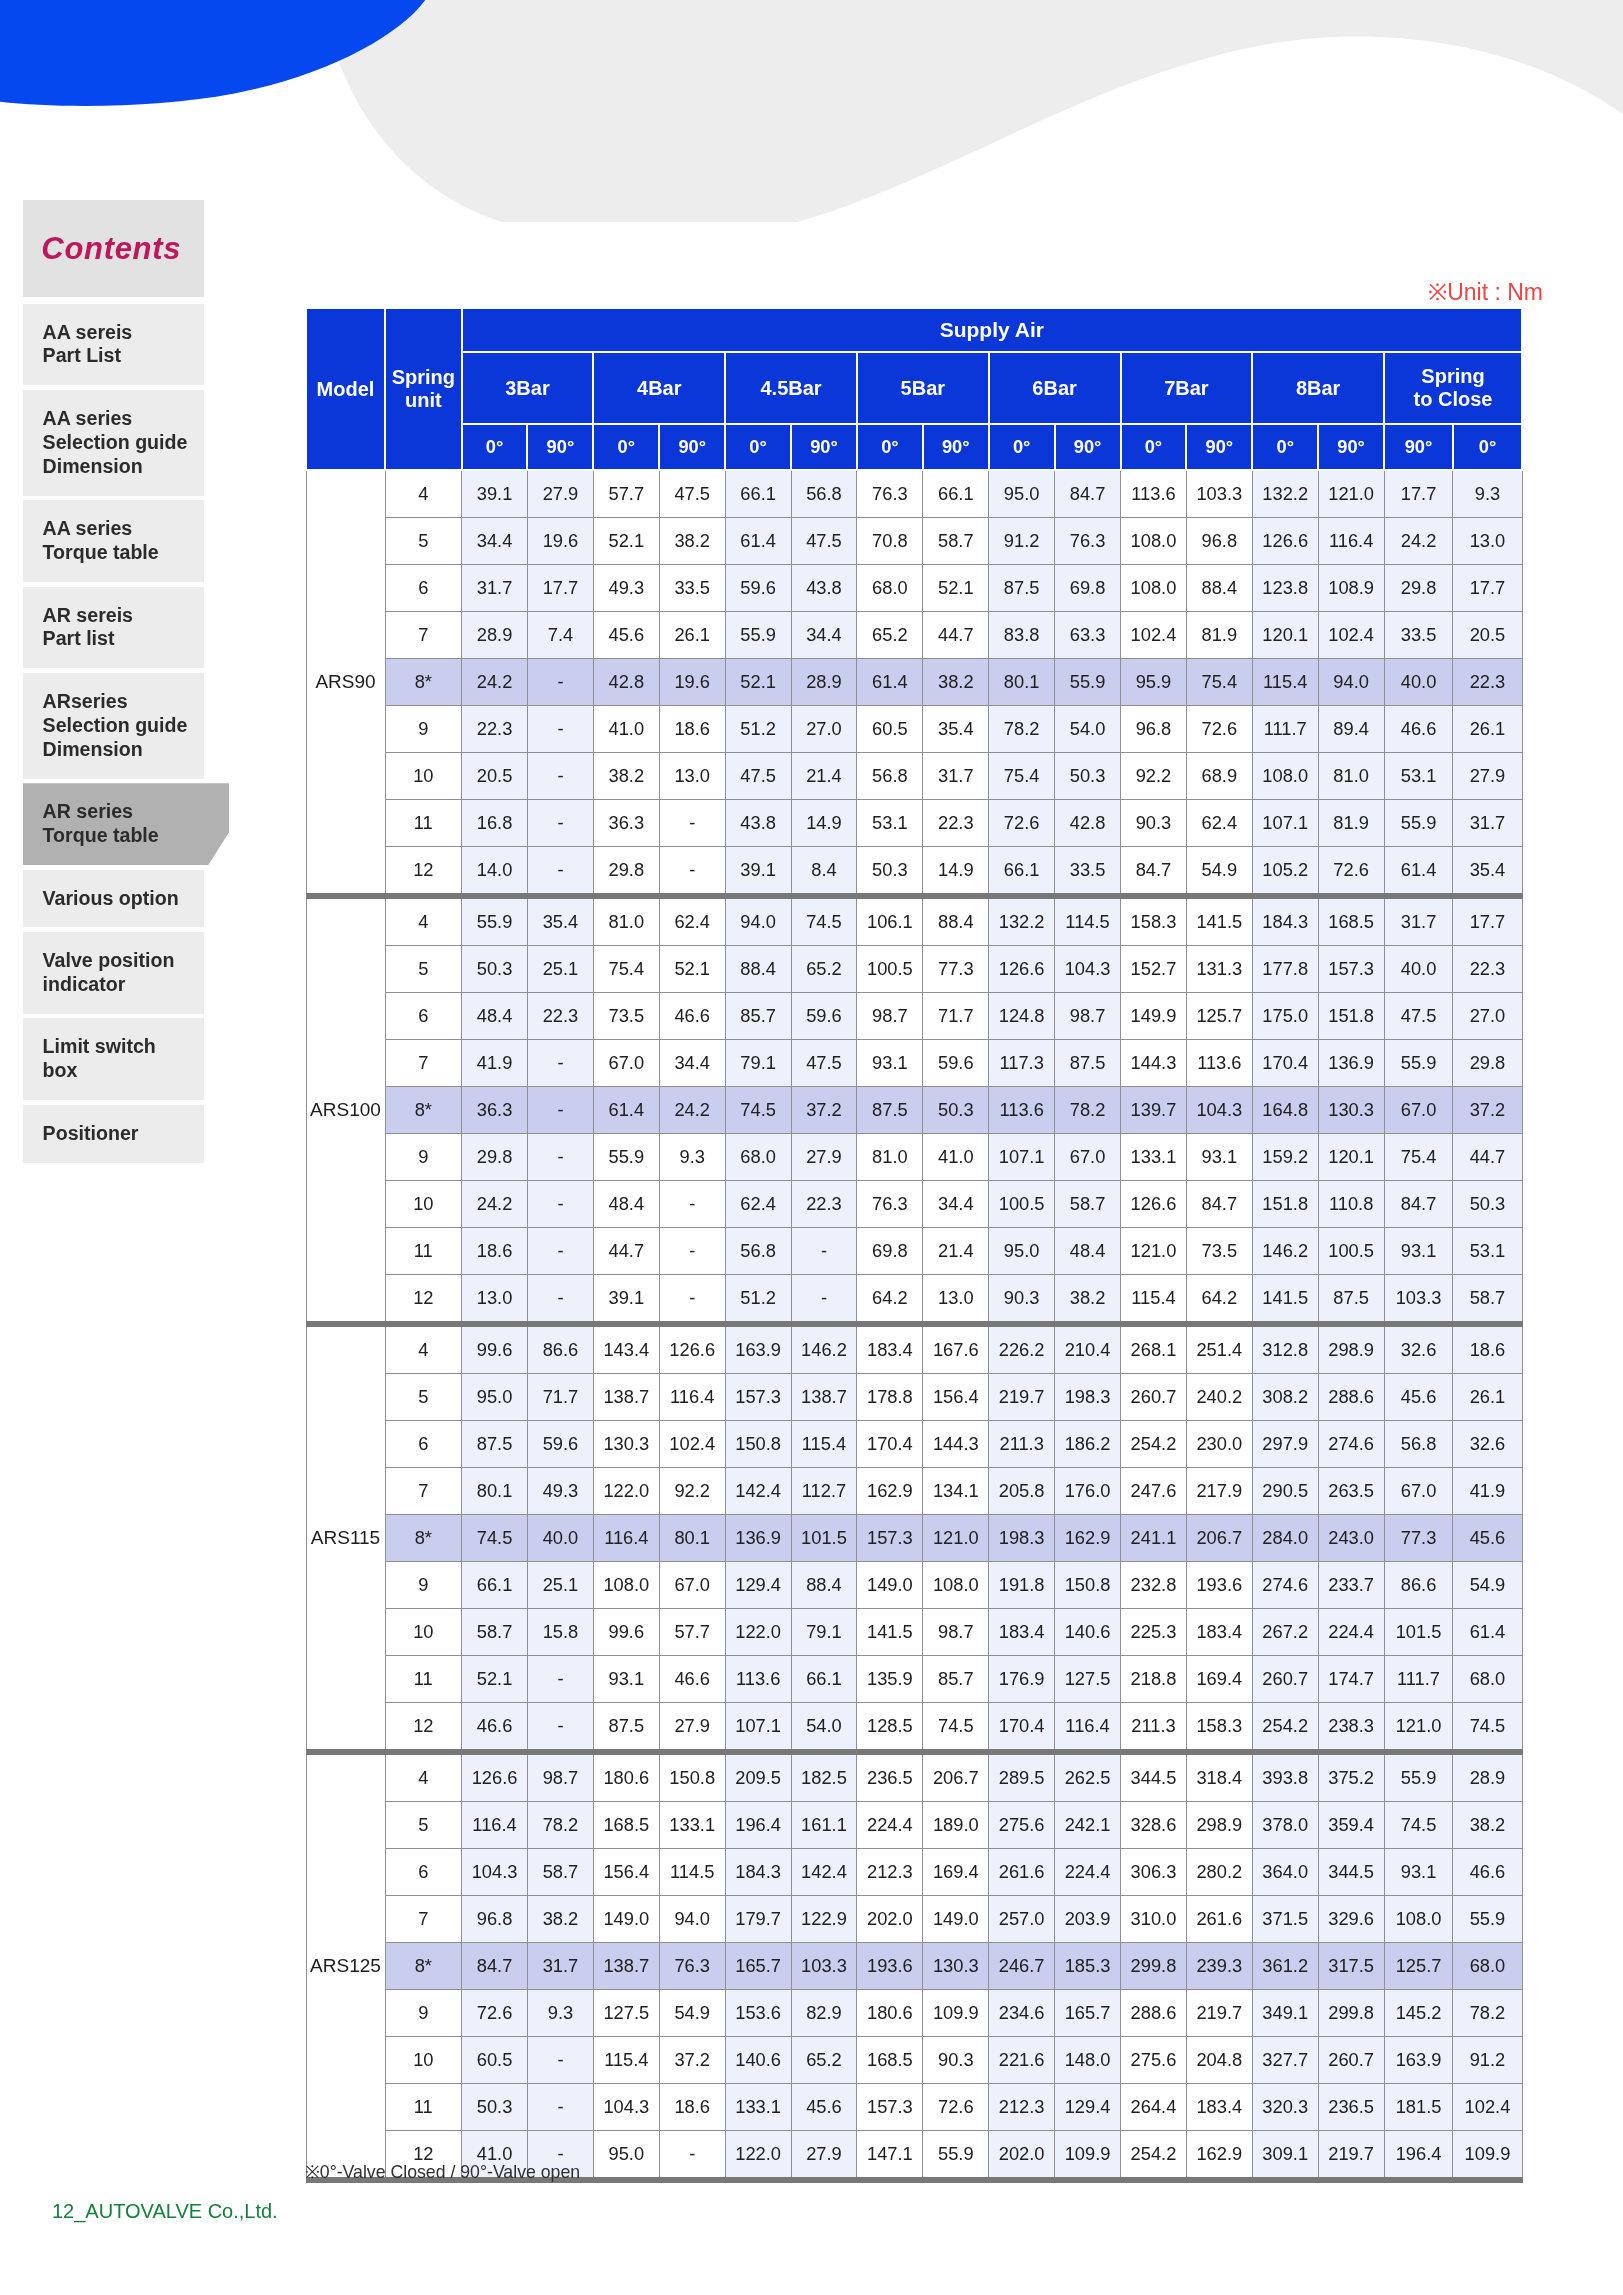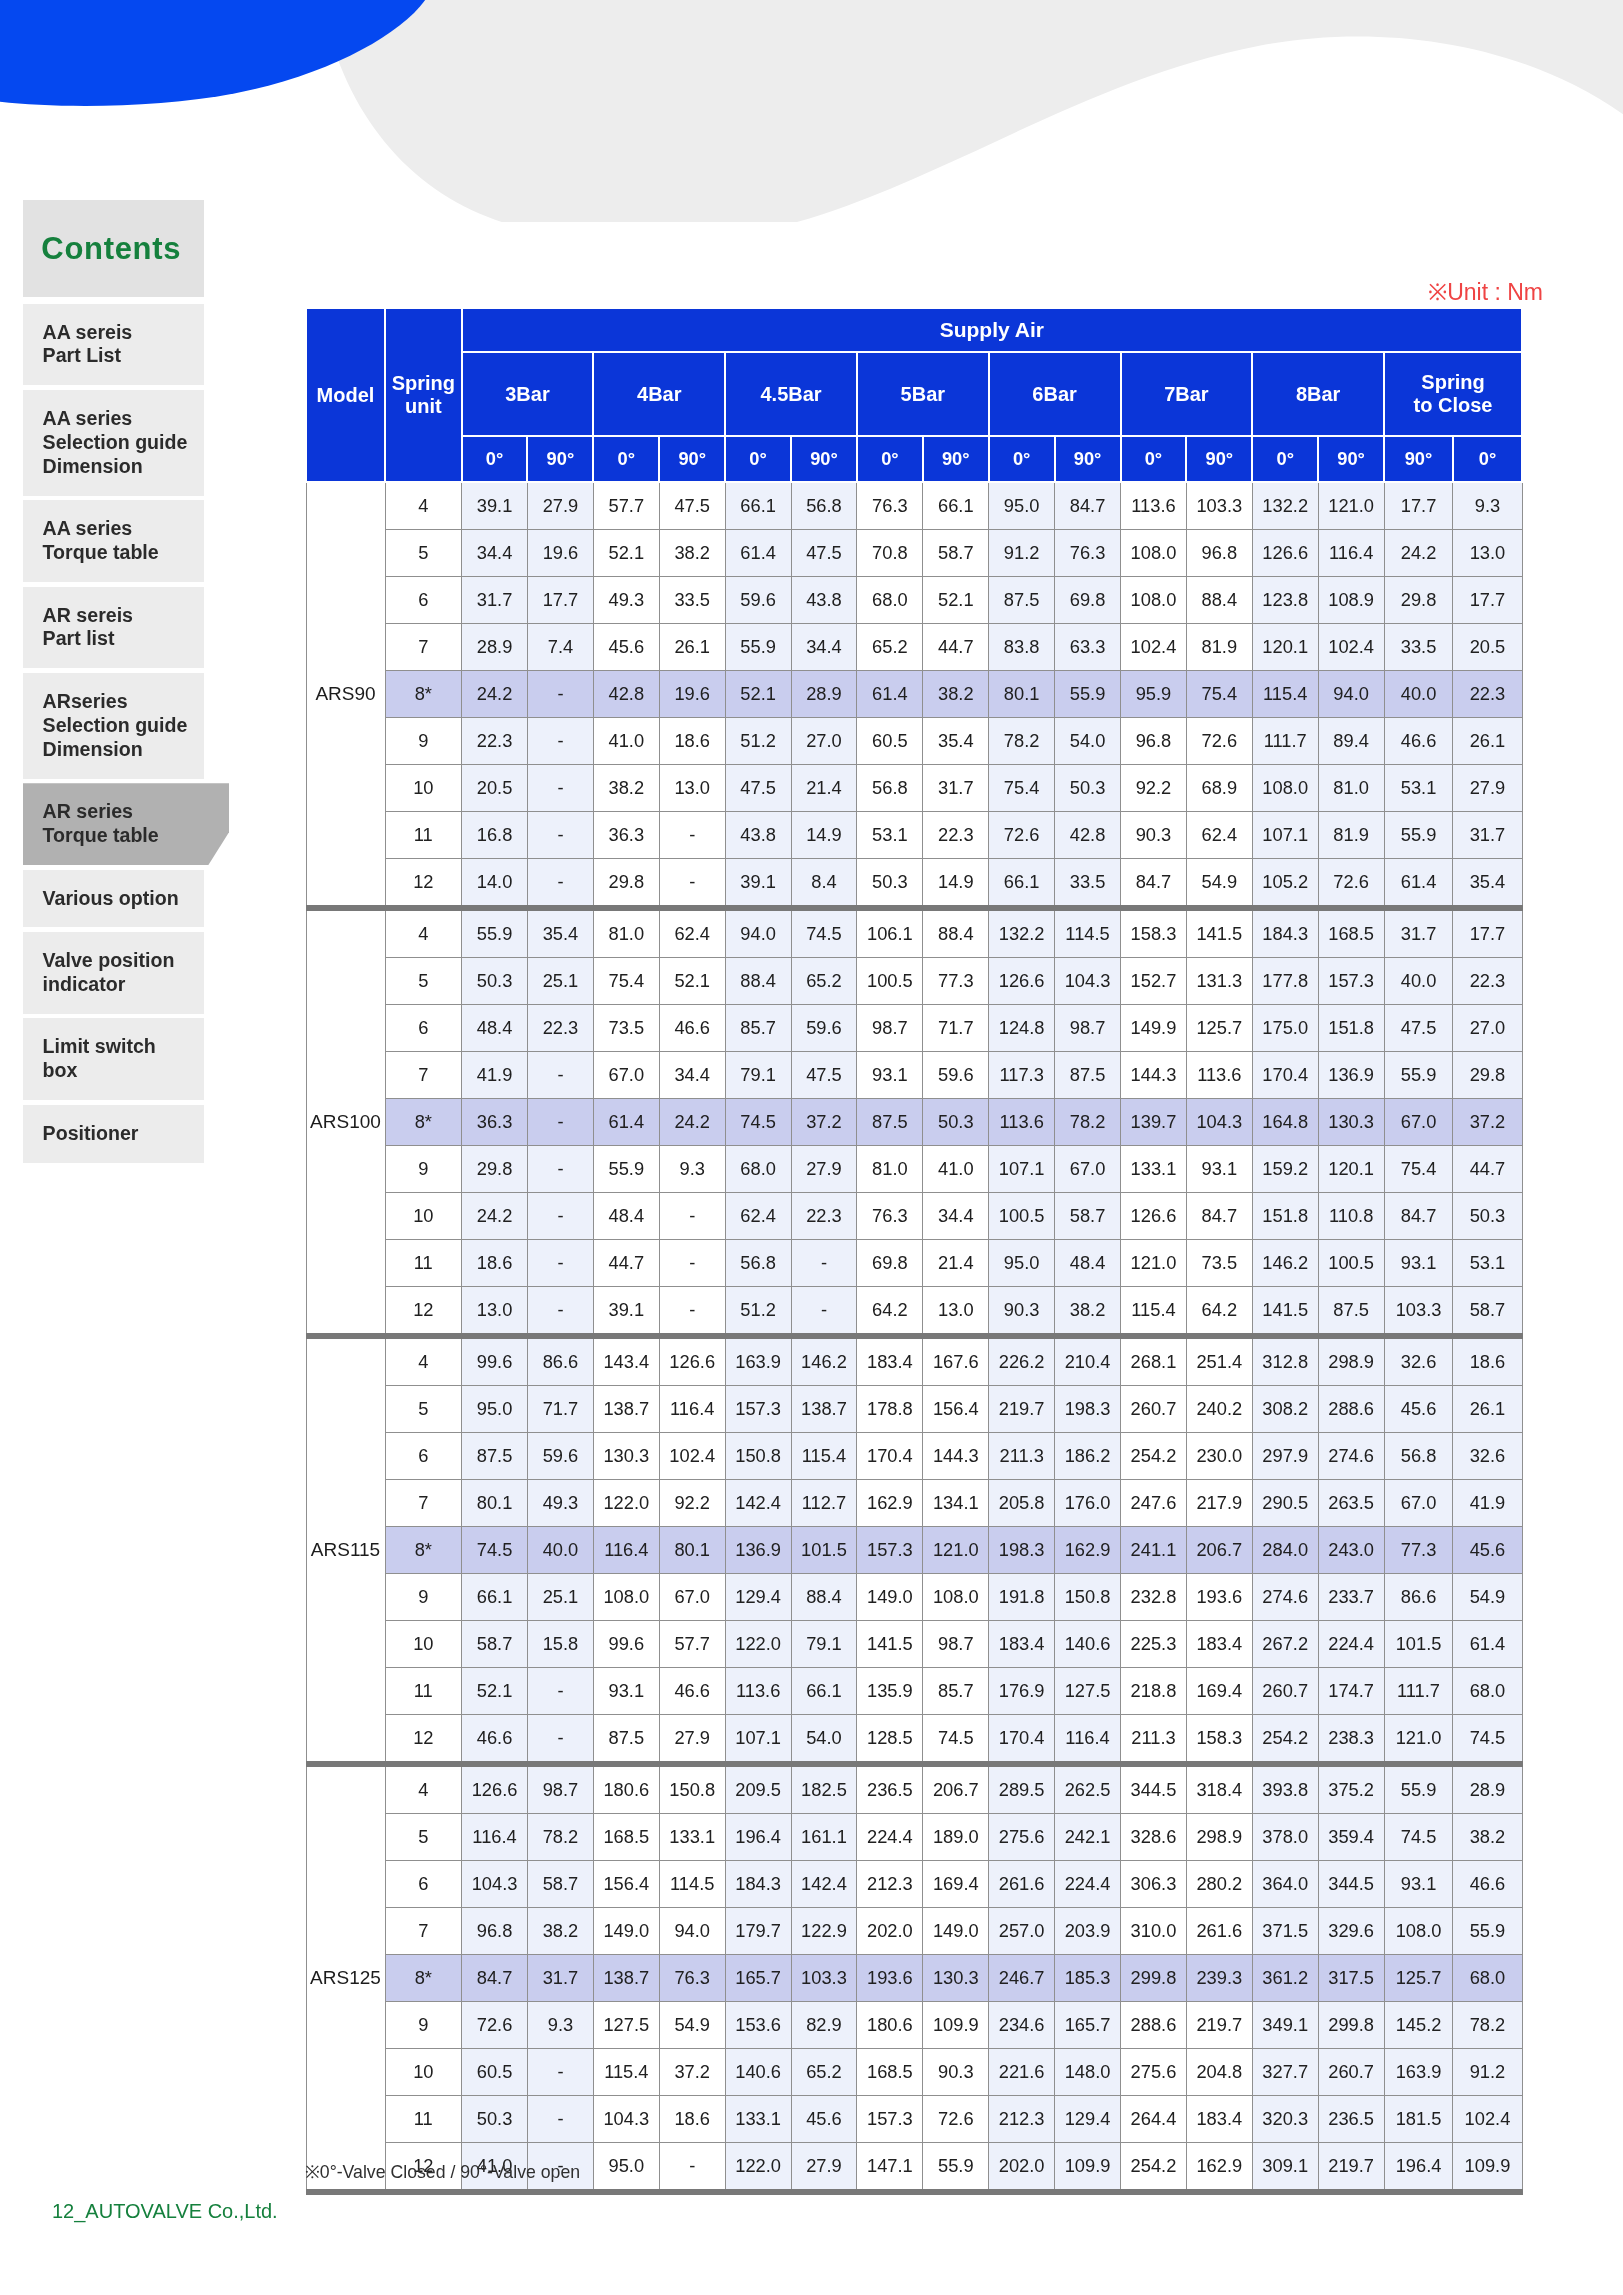--- a/index.html
+++ b/index.html
@@ -5,40 +5,40 @@
   html,body{margin:0;padding:0;background:#ffffff;}
   body{font-family:"Liberation Sans", sans-serif;}
   .page{position:relative;width:1623px;height:2295px;background:#ffffff;overflow:hidden;}
 
   
   .banner{position:absolute;left:0;top:0;width:1623px;height:222px;}
 
   
   .sidebar{position:absolute;left:23px;top:200px;width:181px;}
   .contents-title{height:97px;background:#e2e2e2;display:flex;align-items:center;
-    padding-left:18.3px;box-sizing:border-box;font-size:31px;font-weight:800;color:#15803d;
-    letter-spacing:0.7px;margin-bottom:6.5px;}
+    padding-left:18.3px;box-sizing:border-box;font-size:31px;font-weight:800;color:#be185d;
+    letter-spacing:0.7px;margin-bottom:6.5px;font-style:italic;}
   .side-item{background:#ececec;color:#2b2b2b;font-size:19.6px;font-weight:600;line-height:1.22;
     padding:17px 9.2px 17px 19.6px;margin-bottom:4.6px;white-space:pre-line;width:181px;box-sizing:border-box;}
   .side-item.active{background:#b1b1b1;width:206px;
     clip-path:polygon(0 0,100% 0,100% 60%,90% 100%,0 100%);}
 
   
   .unit-note{position:absolute;top:275px;right:80px;font-size:23px;color:#ef4444;}
   .footnote{position:absolute;left:305px;top:2159px;font-size:17.7px;color:#2f2f2f;}
   .page-footer{position:absolute;left:52px;top:2200px;font-size:20px;color:#15803d;}
 
   
   table.torque{position:absolute;left:305px;top:307px;width:1218px;border-collapse:collapse;
     table-layout:fixed;border-bottom:6.5px solid #787878;}
   .c-model{width:6.5%}.c-spring{width:6.3%}.c-val{width:5.42%}.c-stc{width:5.67%}
   table.torque thead th{background:#0b36d8;color:#ffffff;border:2px solid #ffffff;
     font-weight:700;text-align:center;vertical-align:middle;padding:0;}
   .row-supply{height:44px;}
-  .row-bars{height:84px;}
+  .row-bars{height:72px;}
   .row-deg{height:46px;}
   th.supply{font-size:21px;}
   th.bar{font-size:20px;}
   th.deg{font-size:18.3px;font-weight:700;}
   th.pre{white-space:pre-line;font-size:20px;line-height:1.15;}
   table.torque tbody td{border:1.3px solid #8f8f8f;text-align:center;vertical-align:middle;
     font-size:18.3px;color:#202020;background:#ffffff;height:46px;padding:0;}
   table.torque tbody td.tint{background:#edf1fb;}
   table.torque tbody tr.hl td{background:#c9cdee;}
   table.torque tbody td.model-cell{font-size:19px;color:#1c1c1c;background:#ffffff;margin-top:34px;}

